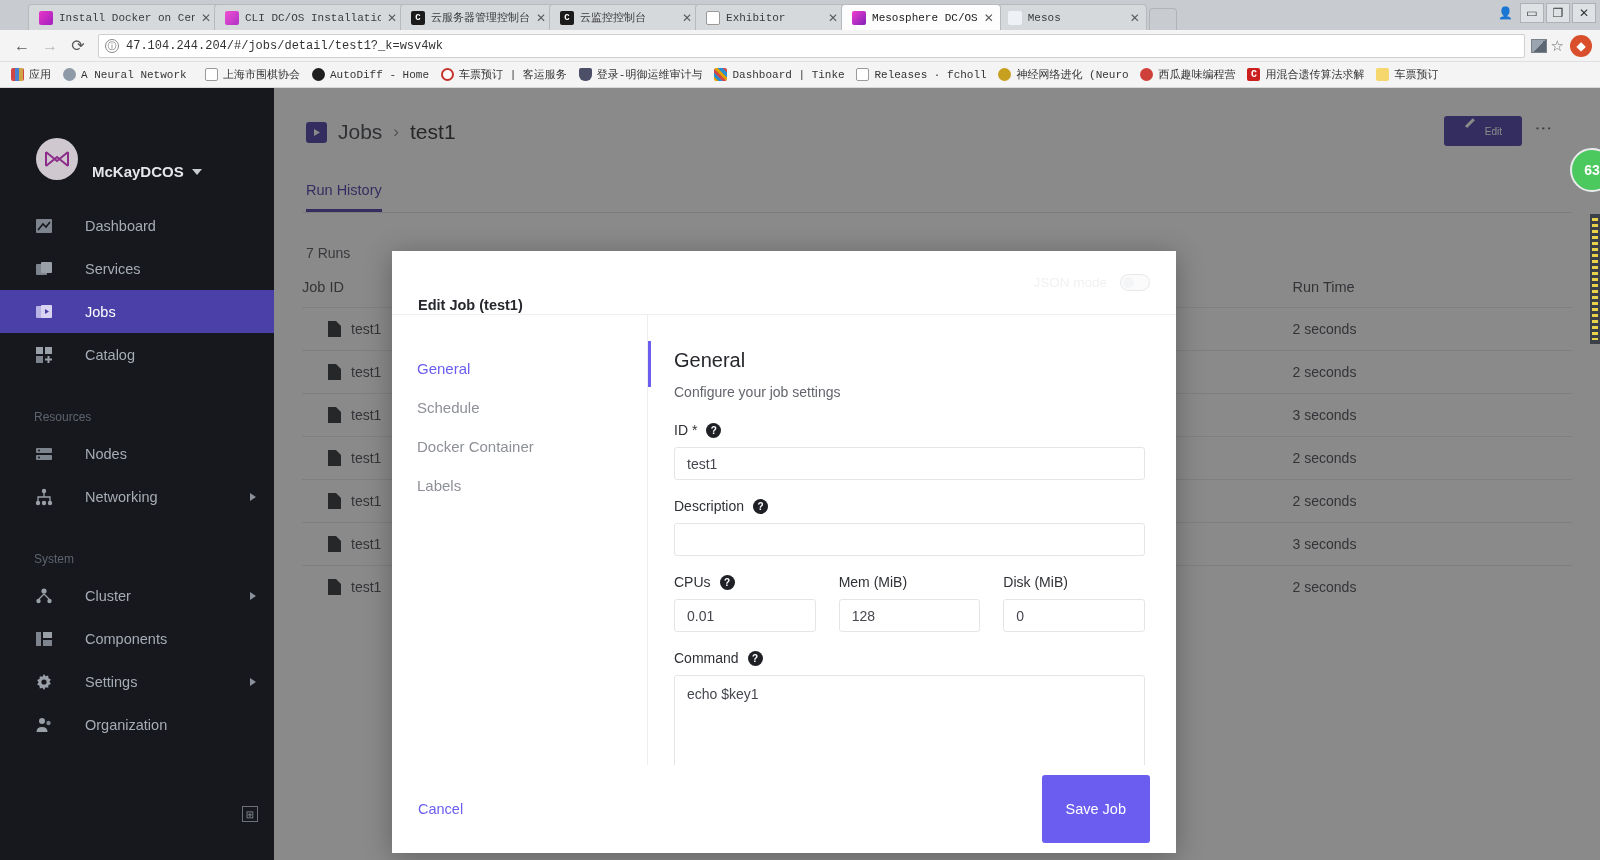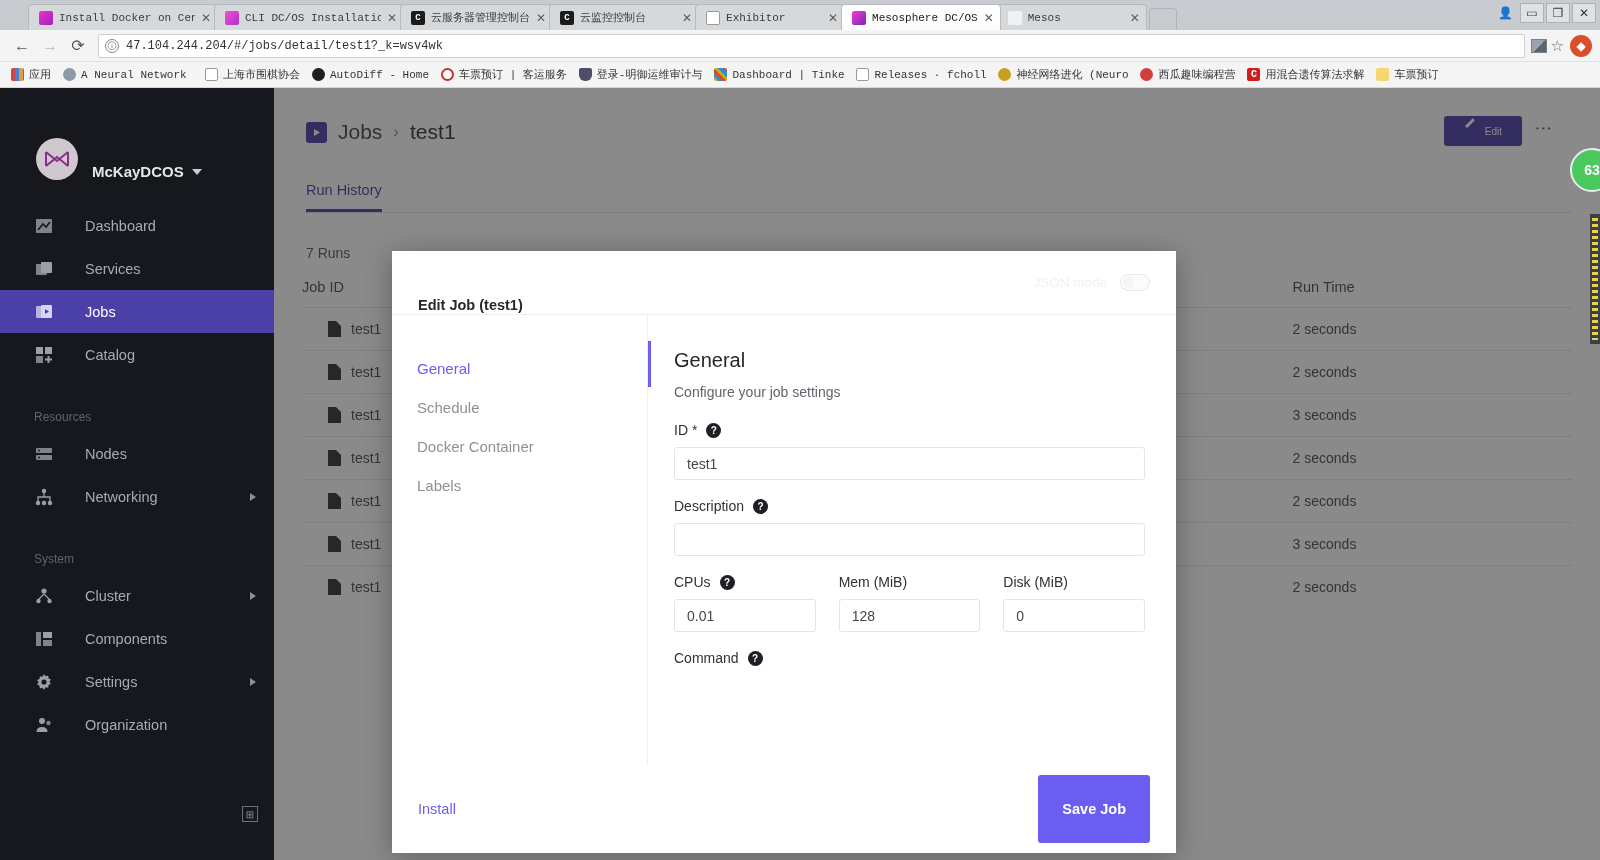--- a/index.html
+++ b/index.html
@@ -586,21 +586,21 @@
   }
   .cancel-link {
     font-size: 14.5px;
     color: #6a5df0;
   }
   .save-btn {
     margin-left: auto;
     background: #6a5df0;
     color: #fff;
     font-size: 14.5px;
-    font-weight: bold;
+    font-weight: normal;
     border-radius: 3px;
     padding: 26px 24px;
   }
 
   .pencil {
     display: inline-block;
     width: 12px; height: 12px;
     position: relative;
   }
   .pencil::before {
@@ -1036,21 +1036,22 @@
               <span>Disk (MiB)</span>
             </div>
             <div class="text-input">0</div>
           </div>
         </div>
 
         <div class="field-label">
           <span>Command</span>
           <span class="help-ico">?</span>
         </div>
+        <div class="textarea-box">echo $key1</div>
       </div>
     </div>
 
     <div class="modal-footer">
-      <div class="cancel-link">Install</div>
+      <div class="cancel-link">Cancel</div>
       <div class="save-btn">Save Job</div>
     </div>
   </div>
 </div>
 
 </body></html>

